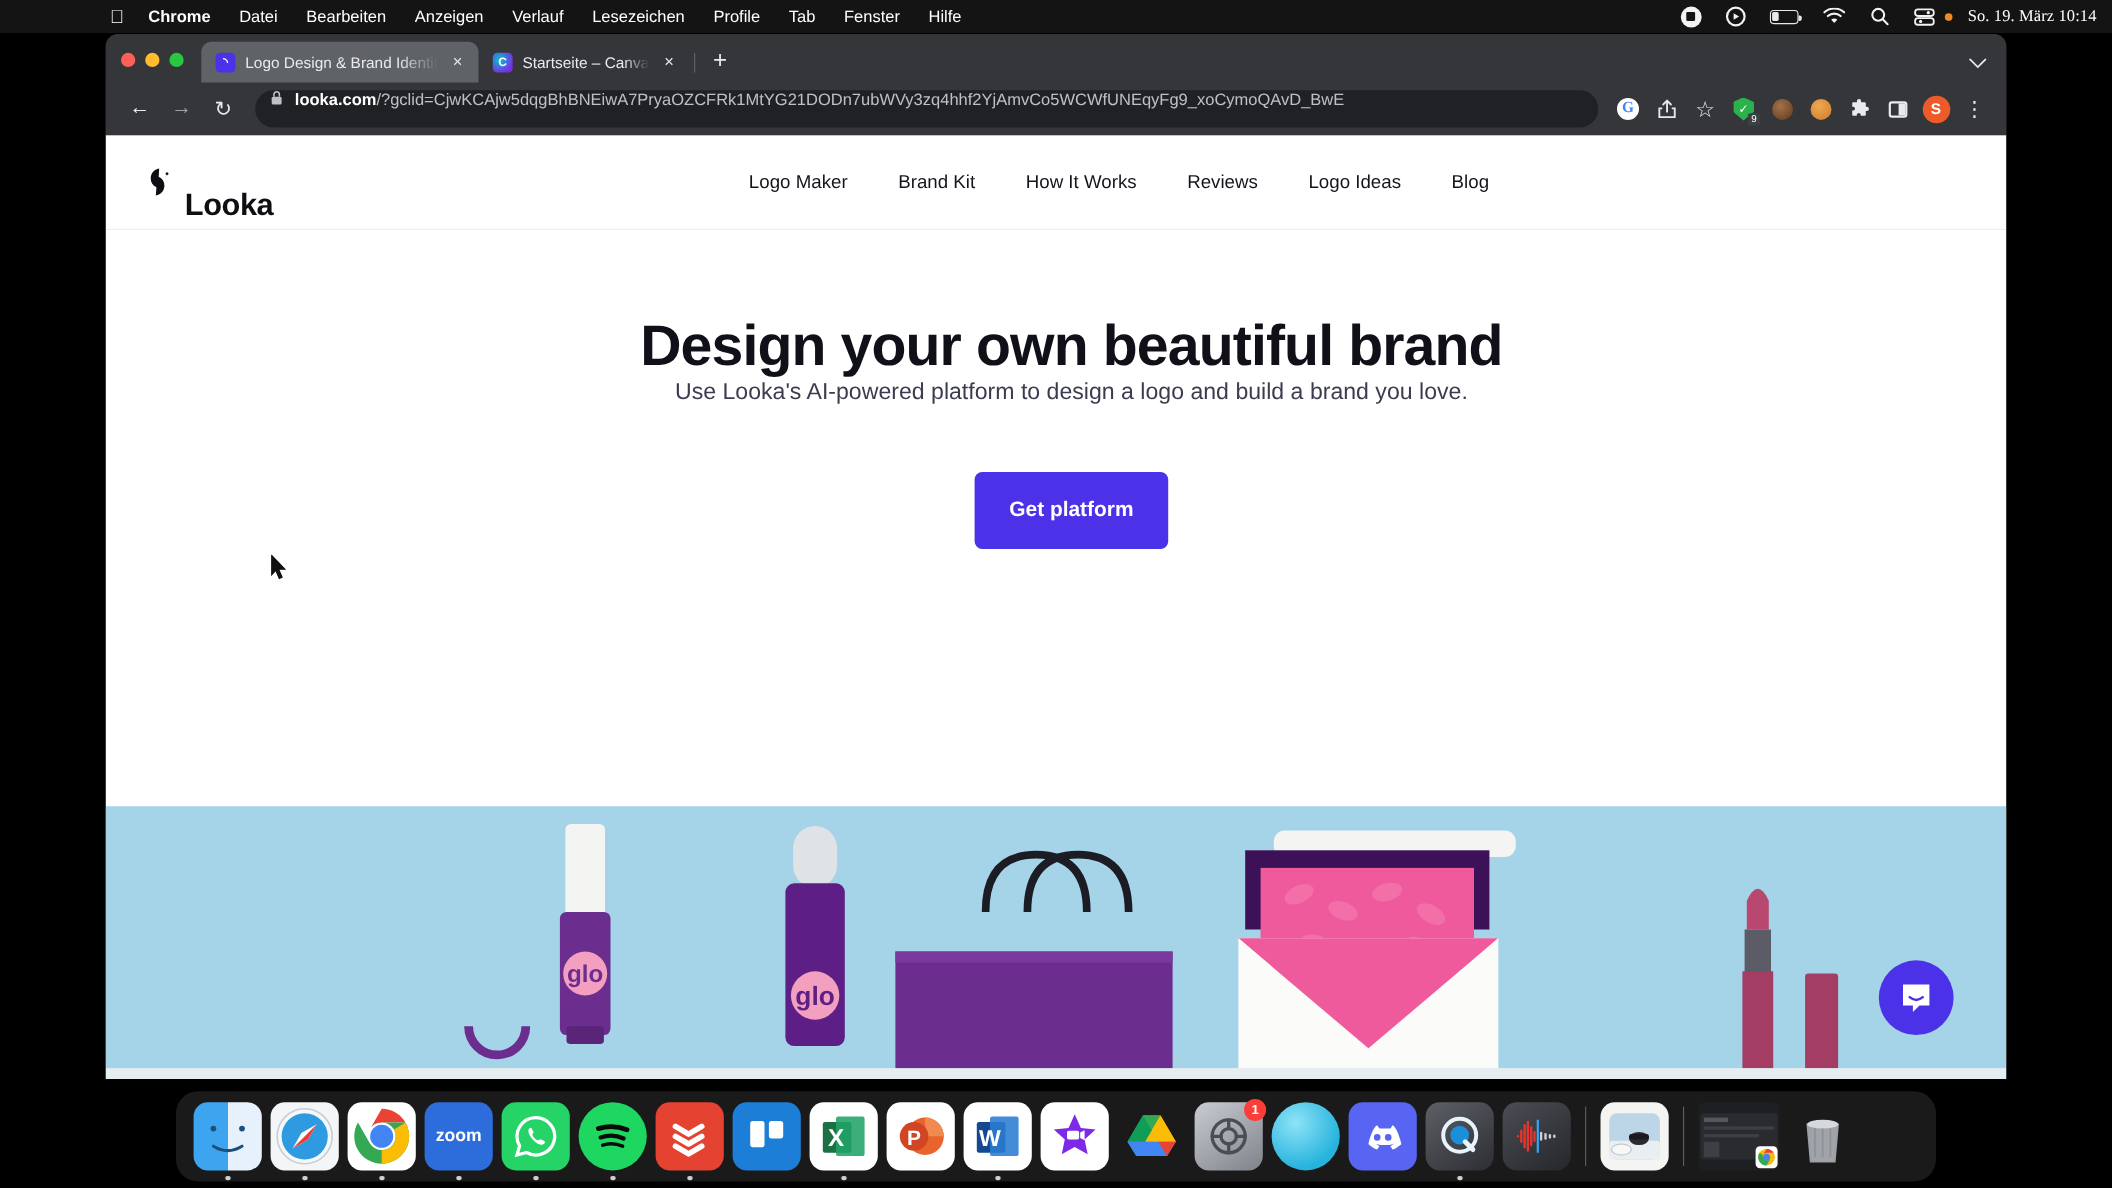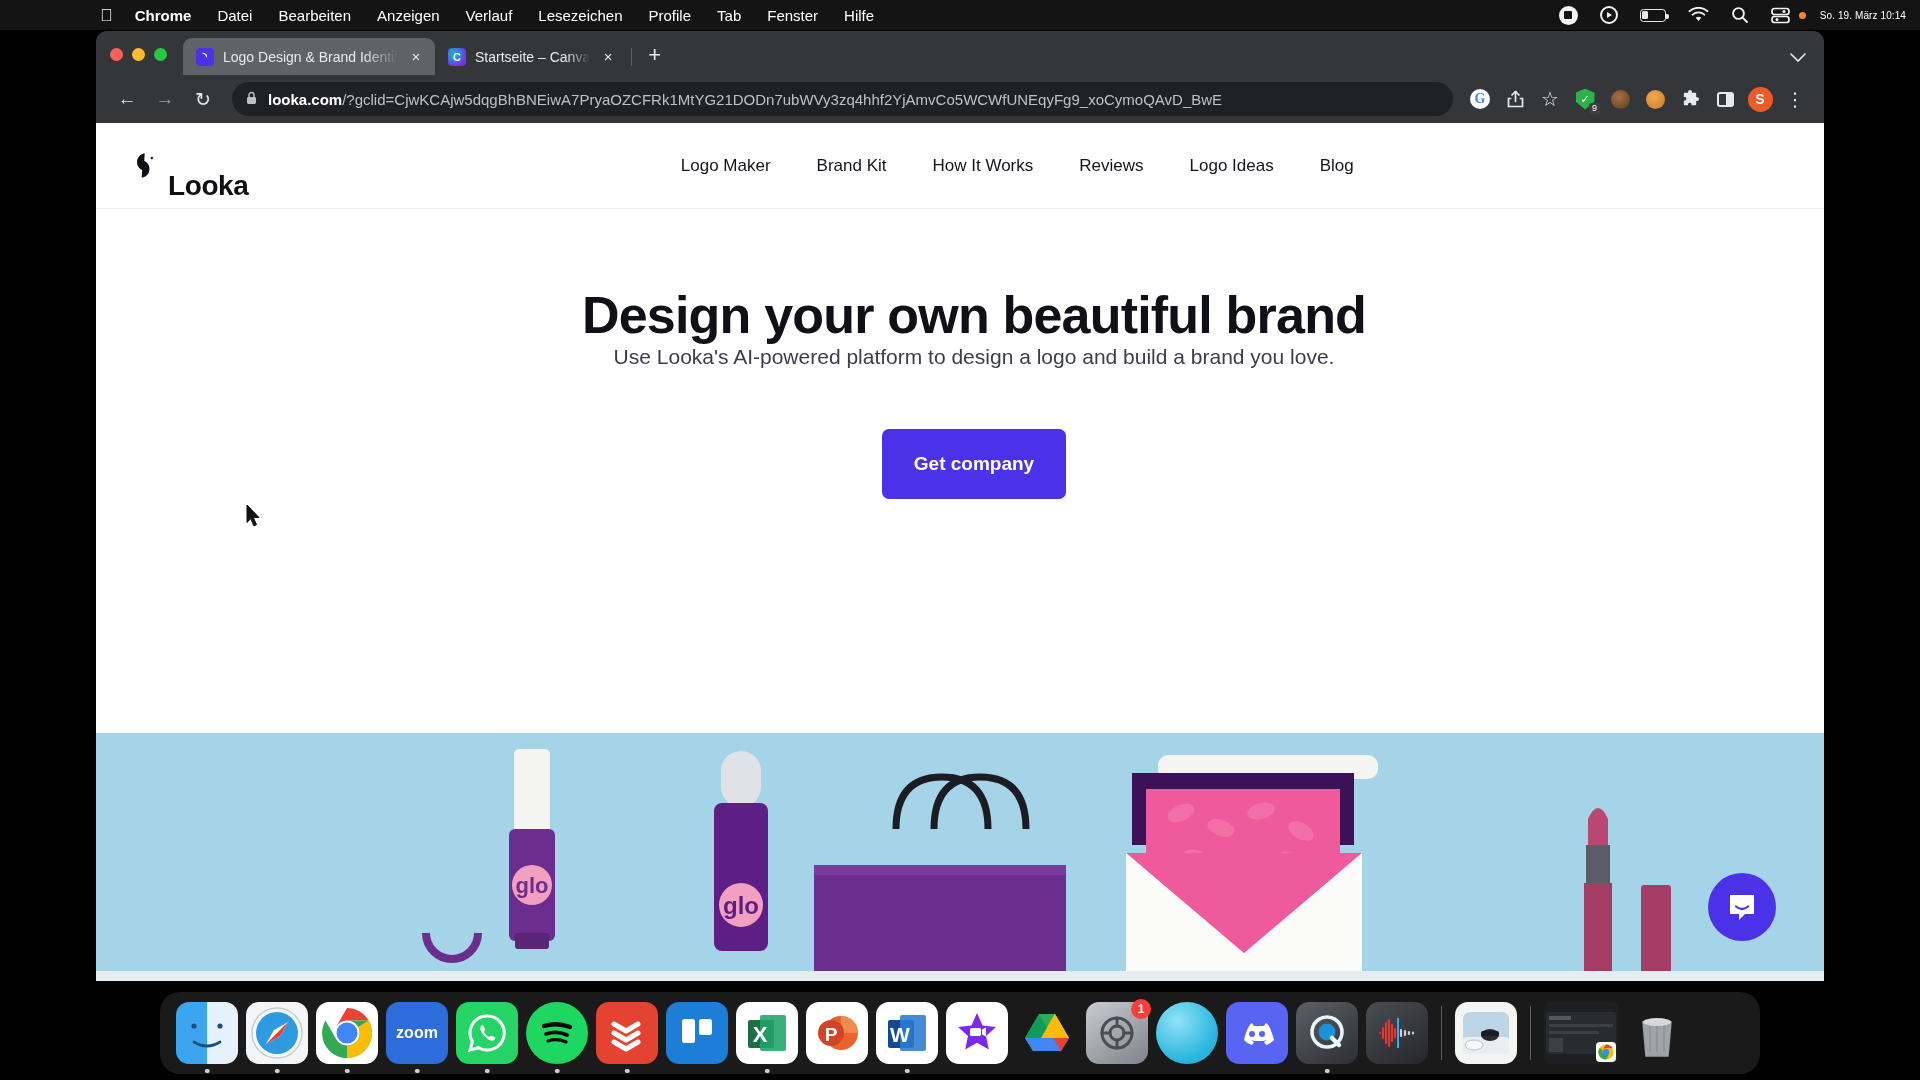--- a/index.html
+++ b/index.html
@@ -27,21 +27,21 @@
              display:flex;align-items:center;justify-content:center; }
   .ic-play i { width:0;height:0;border-left:5px solid #f2f2f2;
                border-top:3.5px solid transparent;border-bottom:3.5px solid transparent;
                margin-left:2px;display:block; }
   .ic-batt { width:26px;height:13px;border:1.8px solid #e8e8e8;border-radius:3.5px;
              position:relative;display:flex;align-items:center;padding:1.5px; }
   .ic-batt::after { content:'';position:absolute;right:-4px;top:4px;width:2.4px;height:5px;
                     background:#e8e8e8;border-radius:0 2px 2px 0; }
   .ic-batt i { width:6px;height:100%;background:#e8e8e8;border-radius:1.5px;display:block; }
   .orange-dot { width:7px;height:7px;border-radius:50%;background:#f08a24;margin-left:9px; }
-  .clock { margin-left: 14px; font-size: 10px; letter-spacing: .1px; white-space: nowrap; }
+  .clock { margin-left: 14px; font-size: 15px; letter-spacing: .1px; white-space: nowrap; font-family: Liberation Serif, serif; }
 
   
   .chrome {
     position: absolute; left: 96px; top: 31px; width: 1728px; height: 950px;
     background: #35363a; border-radius: 11px 11px 0 0; overflow: hidden;
   }
   .tabstrip { height: 44px; display: flex; align-items: flex-end; padding-left: 14px; position: relative; }
   .traffic { display:flex; align-items:center; gap:9px; padding-bottom:14px; margin-right:16px; }
   .tl { width:13px;height:13px;border-radius:50%; }
   .tl.r{background:#ff5f57;} .tl.y{background:#febc2e;} .tl.g{background:#28c840;}
@@ -61,21 +61,21 @@
   .tab-close { font-size:15px; color:#e8eaed; flex:none; width:18px; text-align:center; line-height:1; }
   .tab-sep { width:1px; height:18px; background:#5f6368; margin:0 4px 9px 4px; }
   .newtab { font-size:22px; color:#e8eaed; padding:0 12px 9px 12px; line-height:1; }
   .tabstrip-right { position:absolute; right:18px; bottom:9px; color:#e8eaed; font-size:13px; }
 
   .toolbar { height: 48px; background:#35363a; display:flex; align-items:center; padding:0 14px; gap:4px; }
   .navbtn { width:34px;height:34px;display:flex;align-items:center;justify-content:center;
             color:#e8eaed;font-size:19px;border-radius:50%; }
   .navbtn.dim { color:#9aa0a6; }
   .omnibox { flex:1; height:34px; background:#202124; border-radius:17px;
-             display:flex; align-items:center; padding:0 14px; margin:0 8px;
+             display:flex; align-items:flex-start; padding:0 14px; margin:0 8px;
              color:#e8eaed; font-size:15px; overflow:hidden; }
   .lock { margin-right:11px; font-size:12px; color:#bdc1c6; flex:none; }
   .url { white-space:nowrap; overflow:hidden; }
   .url b { font-weight:600; color:#fff; }
   .url span { color:#bdc1c6; }
   .tb-icons { display:flex; align-items:center; gap:5px; }
   .tbi { width:30px;height:30px;display:flex;align-items:center;justify-content:center;
          color:#e8eaed;font-size:15px;position:relative; }
   .gicon { width:20px;height:20px;border-radius:50%;background:#fff;
            display:flex;align-items:center;justify-content:center;
@@ -296,21 +296,21 @@
         <span class="navlink">Reviews</span>
         <span class="navlink">Logo Ideas</span>
         <span class="navlink">Blog</span>
       </div>
     </div>
 
     <div class="hero">
       <div class="h1">Design your own beautiful brand</div>
       <div class="sub">Use Looka's AI-powered platform to design a logo and build a brand you love.</div>
       <div class="form">
-        <button class="getstarted">Get company</button>
+        <button class="getstarted">Get platform</button>
       </div>
     </div>
 
     <div class="heroimg">
       <svg width="1728" height="248" viewBox="0 0 1728 248" style="display:block">
         <rect width="1728" height="248" fill="#a5d3e8"></rect>
 
         <rect x="418" y="16" width="36" height="85" rx="5" fill="#f4f4f2"></rect>
         <rect x="413" y="96" width="46" height="112" rx="6" fill="#6b2d8e"></rect>
         <rect x="419" y="200" width="34" height="16" rx="3" fill="#5a2478"></rect>

